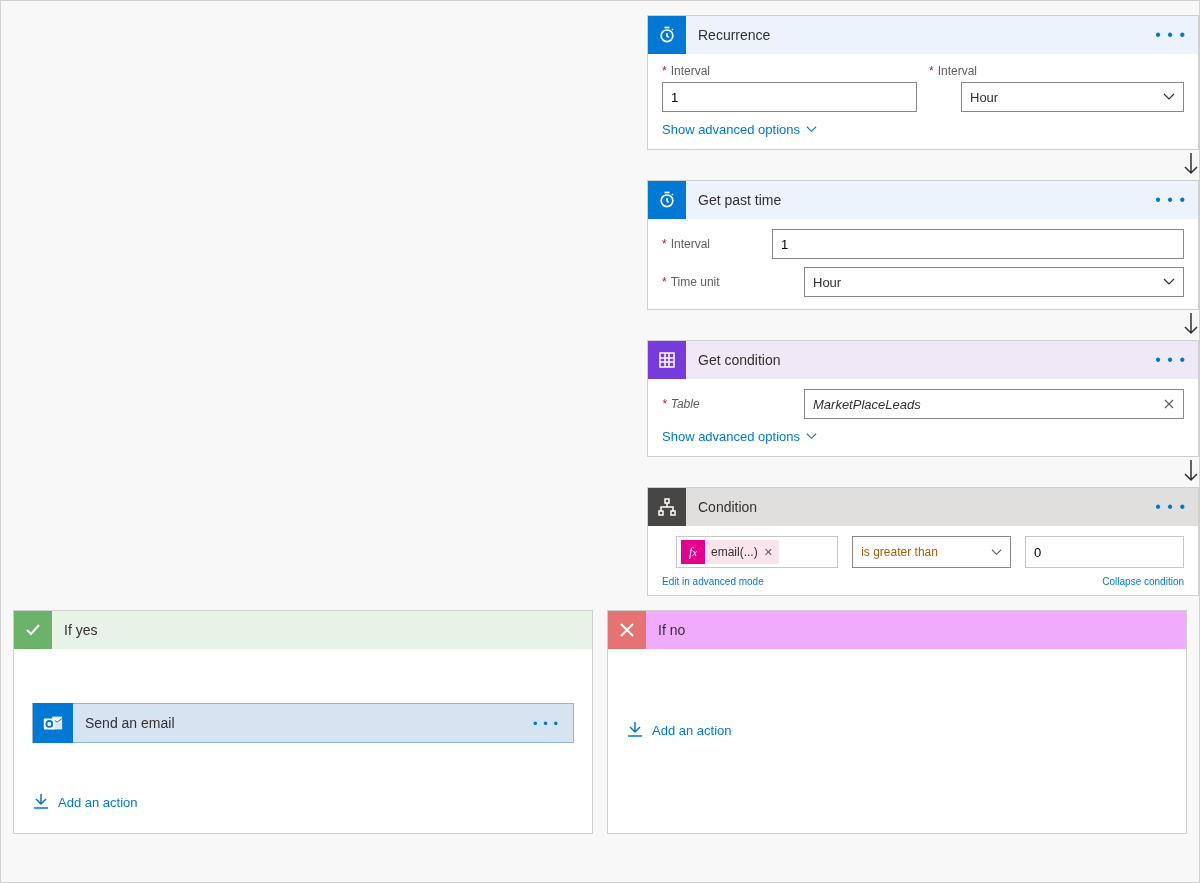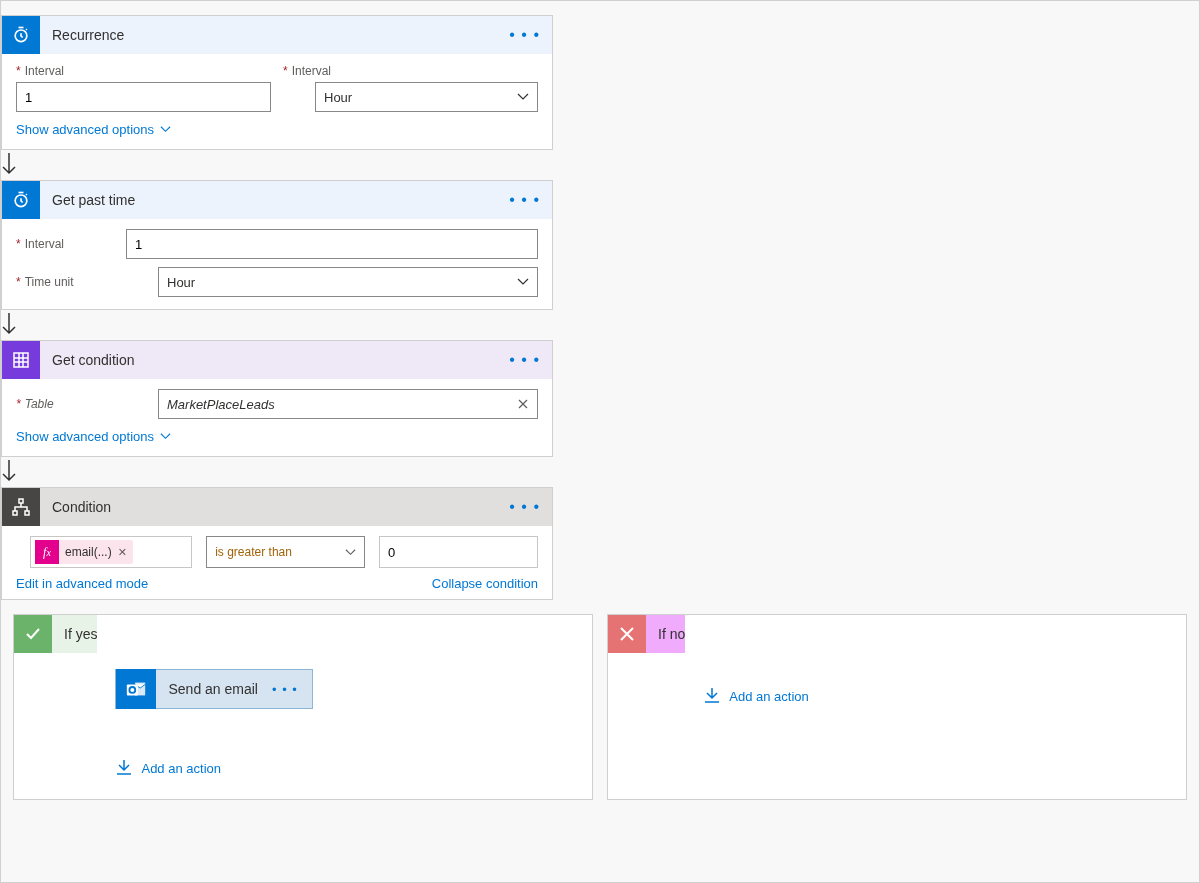--- a/index.html
+++ b/index.html
@@ -1,18 +1,18 @@
 <!DOCTYPE html>
 <html><head>
 <meta charset="utf-8">
 <style>
   * { box-sizing: border-box; margin: 0; padding: 0; }
   body { font-family: "Segoe UI", Tahoma, sans-serif; background: #f8f8f8; font-size: 13px; color: #323130; }
   .canvas { width: 1200px; height: 883px; border: 1px solid #d0d0d0; background: #f8f8f8; position: relative; padding-top: 14px; }
-  .flow { display: flex; flex-direction: column; align-items: flex-start; }
+  .flow { display: flex; flex-direction: column; align-items: flex-end; }
   .card { background: #fff; border: 1px solid #cfcfcf; width: 552px; }
   .card-header { display: flex; align-items: center; height: 38px; }
   .icon-blue { background: #0078d4; }
   .icon-purple { background: #773adc; }
   .icon-grey { background: #484644; }
   .icon-box { width: 38px; height: 38px; display: flex; align-items: center; justify-content: center; color: #fff; flex-shrink: 0; }
   .hdr-bg-blue { background: #ecf3fc; }
   .hdr-bg-purple { background: #efe8f6; }
   .hdr-bg-grey { background: #e1dfdd; }
   .hdr-title { padding-left: 12px; flex: 1; color: #323130; font-size: 14px; }
@@ -36,24 +36,24 @@
   .cond-body { padding: 10px 14px 8px; }
   .cond-row { display: flex; gap: 14px; align-items: stretch; justify-content: flex-start; padding-left: 14px; }
   .expr-box { border: 1px solid #c8c6c4; display: flex; align-items: center; padding: 3px 4px; height: 32px; width: 172px; }
   .expr-tag { display: inline-flex; align-items: center; background: #fce4ec; border-radius: 2px; height: 24px; padding-right: 6px; font-size: 12px; }
   .expr-fx { background: #e3008c; color: #fff; display: inline-flex; align-items: center; justify-content: center; width: 24px; height: 24px; margin-right: 6px; font-style: italic; font-family: Georgia, serif; }
   .expr-close { margin-left: 6px; color: #605e5c; cursor: pointer; font-size: 11px; }
   .op-box { border: 1px solid #8a8886; display: flex; align-items: center; justify-content: space-between; padding: 0 8px; height: 32px; width: 168px; font-size: 12px; color: #a16207; }
   .val-box { border: 1px solid #c8c6c4; display: flex; align-items: center; padding: 0 8px; height: 32px; width: 168px; }
   .val-box input { border: none; outline: none; width: 100%; font-size: 13px; font-family: inherit; }
   .cond-links { display: flex; justify-content: space-between; margin-top: 8px; }
-  .link { color: #0078d4; cursor: pointer; font-size: 13px; }
+  .link { color: #0078d4; cursor: pointer; font-size: 10px; }
   
   .branches { display: flex; gap: 14px; padding: 0 12px; margin-top: 14px; }
-  .branch { flex: 1; border: 1px solid #cfcfcf; background: #fff; display: flex; flex-direction: row; }
+  .branch { flex: 1; border: 1px solid #cfcfcf; background: #fff; display: flex; flex-direction: column; }
   .branch-header { height: 38px; display: flex; align-items: center; }
   .bh-yes { background: #e8f3e8; }
   .bh-no { background: #f0abfc; }
   .bh-icon { width: 38px; height: 38px; display: flex; align-items: center; justify-content: center; color: #fff; }
   .bh-icon.yes { background: #6bb36b; }
   .bh-icon.no { background: #e57373; }
   .branch-body { padding: 18px 18px 22px; display: flex; flex-direction: column; align-items: flex-start; gap: 50px; }
   .action-card { width: 100%; border: 1px solid #8fb5d6; display: flex; align-items: center; height: 40px; background: #d6e4f2; margin-top: 36px; }
   .action-card .icon-box { background: #0078d4; width: 40px; height: 40px; }
   .add-action { display: inline-flex; align-items: center; gap: 8px; color: #0078d4; cursor: pointer; font-size: 13px; }

